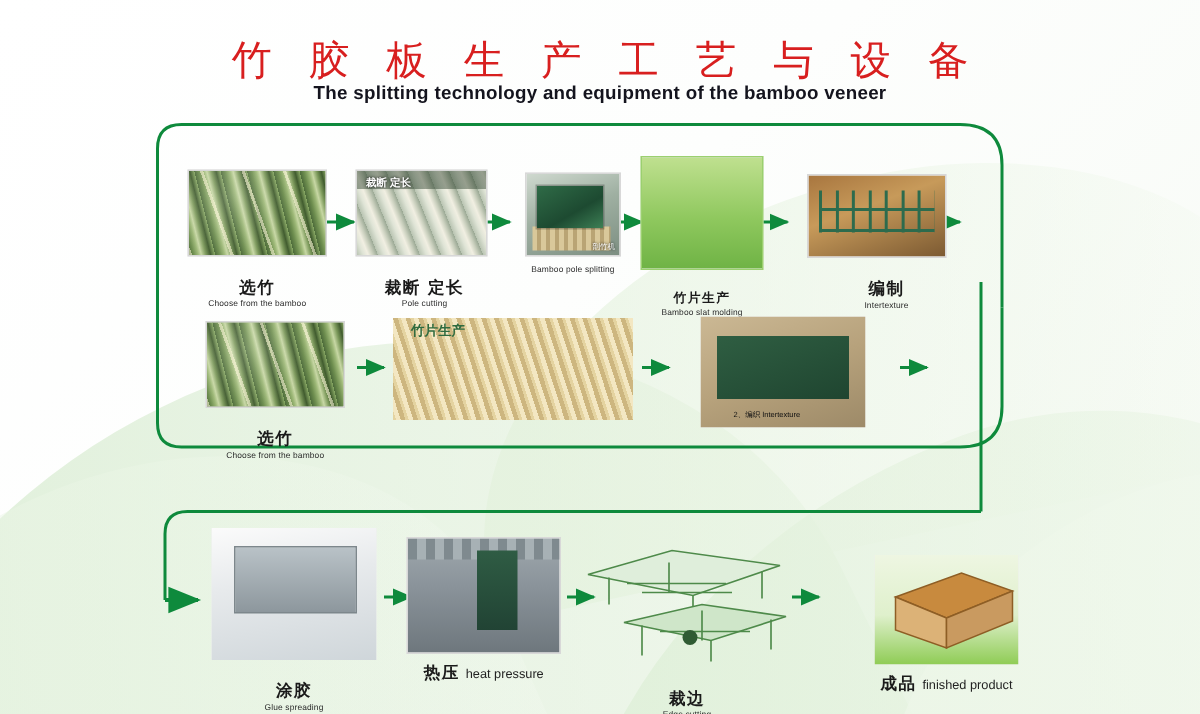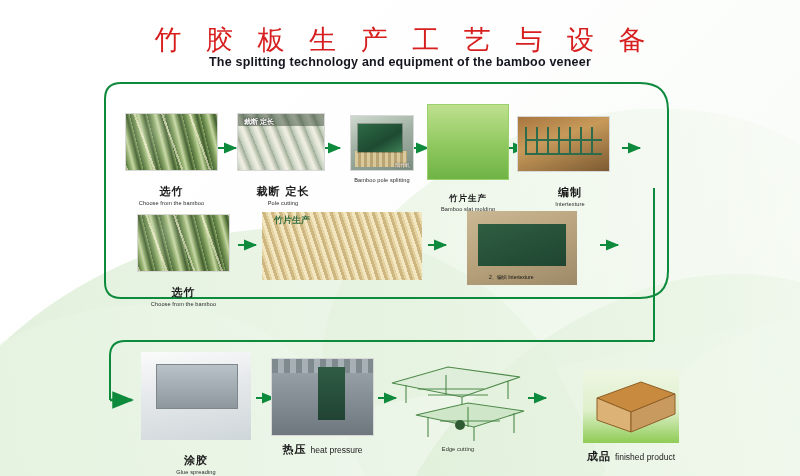--- a/index.html
+++ b/index.html
@@ -294,21 +294,21 @@
   </div>
 
   <div class="step" style="left:427px; top:104px; width:82px;">
     <div class="thumb" style="width:82px;height:76px;border:1px solid #9bd06f;">
       <div class="ph ph-green-panel"></div>
     </div>
     <div class="cap-cn" style="font-size:8.5px;">竹片生产</div>
     <div class="cap-en">Bamboo slat molding</div>
   </div>
 
-  <div class="step" style="left:517px; top:116px; width:106px;">
+  <div class="step" style="left:538px; top:116px; width:106px;">
     <div class="thumb" style="width:93px;height:56px;">
       <div class="ph ph-weave"></div>
     </div>
     <div class="cap-cn">编制</div>
     <div class="cap-en">Intertexture</div>
   </div>
 
   <div class="step" style="left:137px; top:214px; width:93px;">
     <div class="thumb" style="width:93px;height:58px;">
       <div class="ph ph-bamboo"></div>
@@ -355,20 +355,21 @@
           <path d="M4,28 L60,12 L132,22 L74,42 Z" fill="#dfeedb"></path>
           <path d="M18,30 L18,48 M58,20 L58,40 M120,26 L120,44 M74,42 L74,58"></path>
           <path d="M30,34 L96,34 M40,40 L100,40"></path>
           <path d="M28,60 L80,48 L136,56 L86,72 Z" fill="#cfe6c9"></path>
           <path d="M40,62 L40,82 M80,52 L80,72 M126,58 L126,78 M86,72 L86,86"></path>
           <path d="M52,66 L112,66"></path>
         </g>
         <ellipse cx="72" cy="70" rx="5" ry="5" fill="#2f5b33"></ellipse>
       </svg>
     </div>
+    <div class="cap-cn">裁边</div>
     <div class="cap-en">Edge cutting</div>
   </div>
 
   <div class="step" style="left:583px; top:370px; width:96px;">
     <div class="thumb" style="width:96px;height:73px;border:none;">
       <div class="ph ph-board"></div>
       <svg viewBox="0 0 96 73" width="96" height="73" style="position:absolute;inset:0;">
         <polygon points="14,28 58,12 92,24 48,42" fill="#c88a3e" stroke="#8e5e25" stroke-width="1"></polygon>
         <polygon points="14,28 48,42 48,62 14,50" fill="#dcb277" stroke="#8e5e25" stroke-width="1"></polygon>
         <polygon points="48,42 92,24 92,44 48,62" fill="#c99a60" stroke="#8e5e25" stroke-width="1"></polygon>

